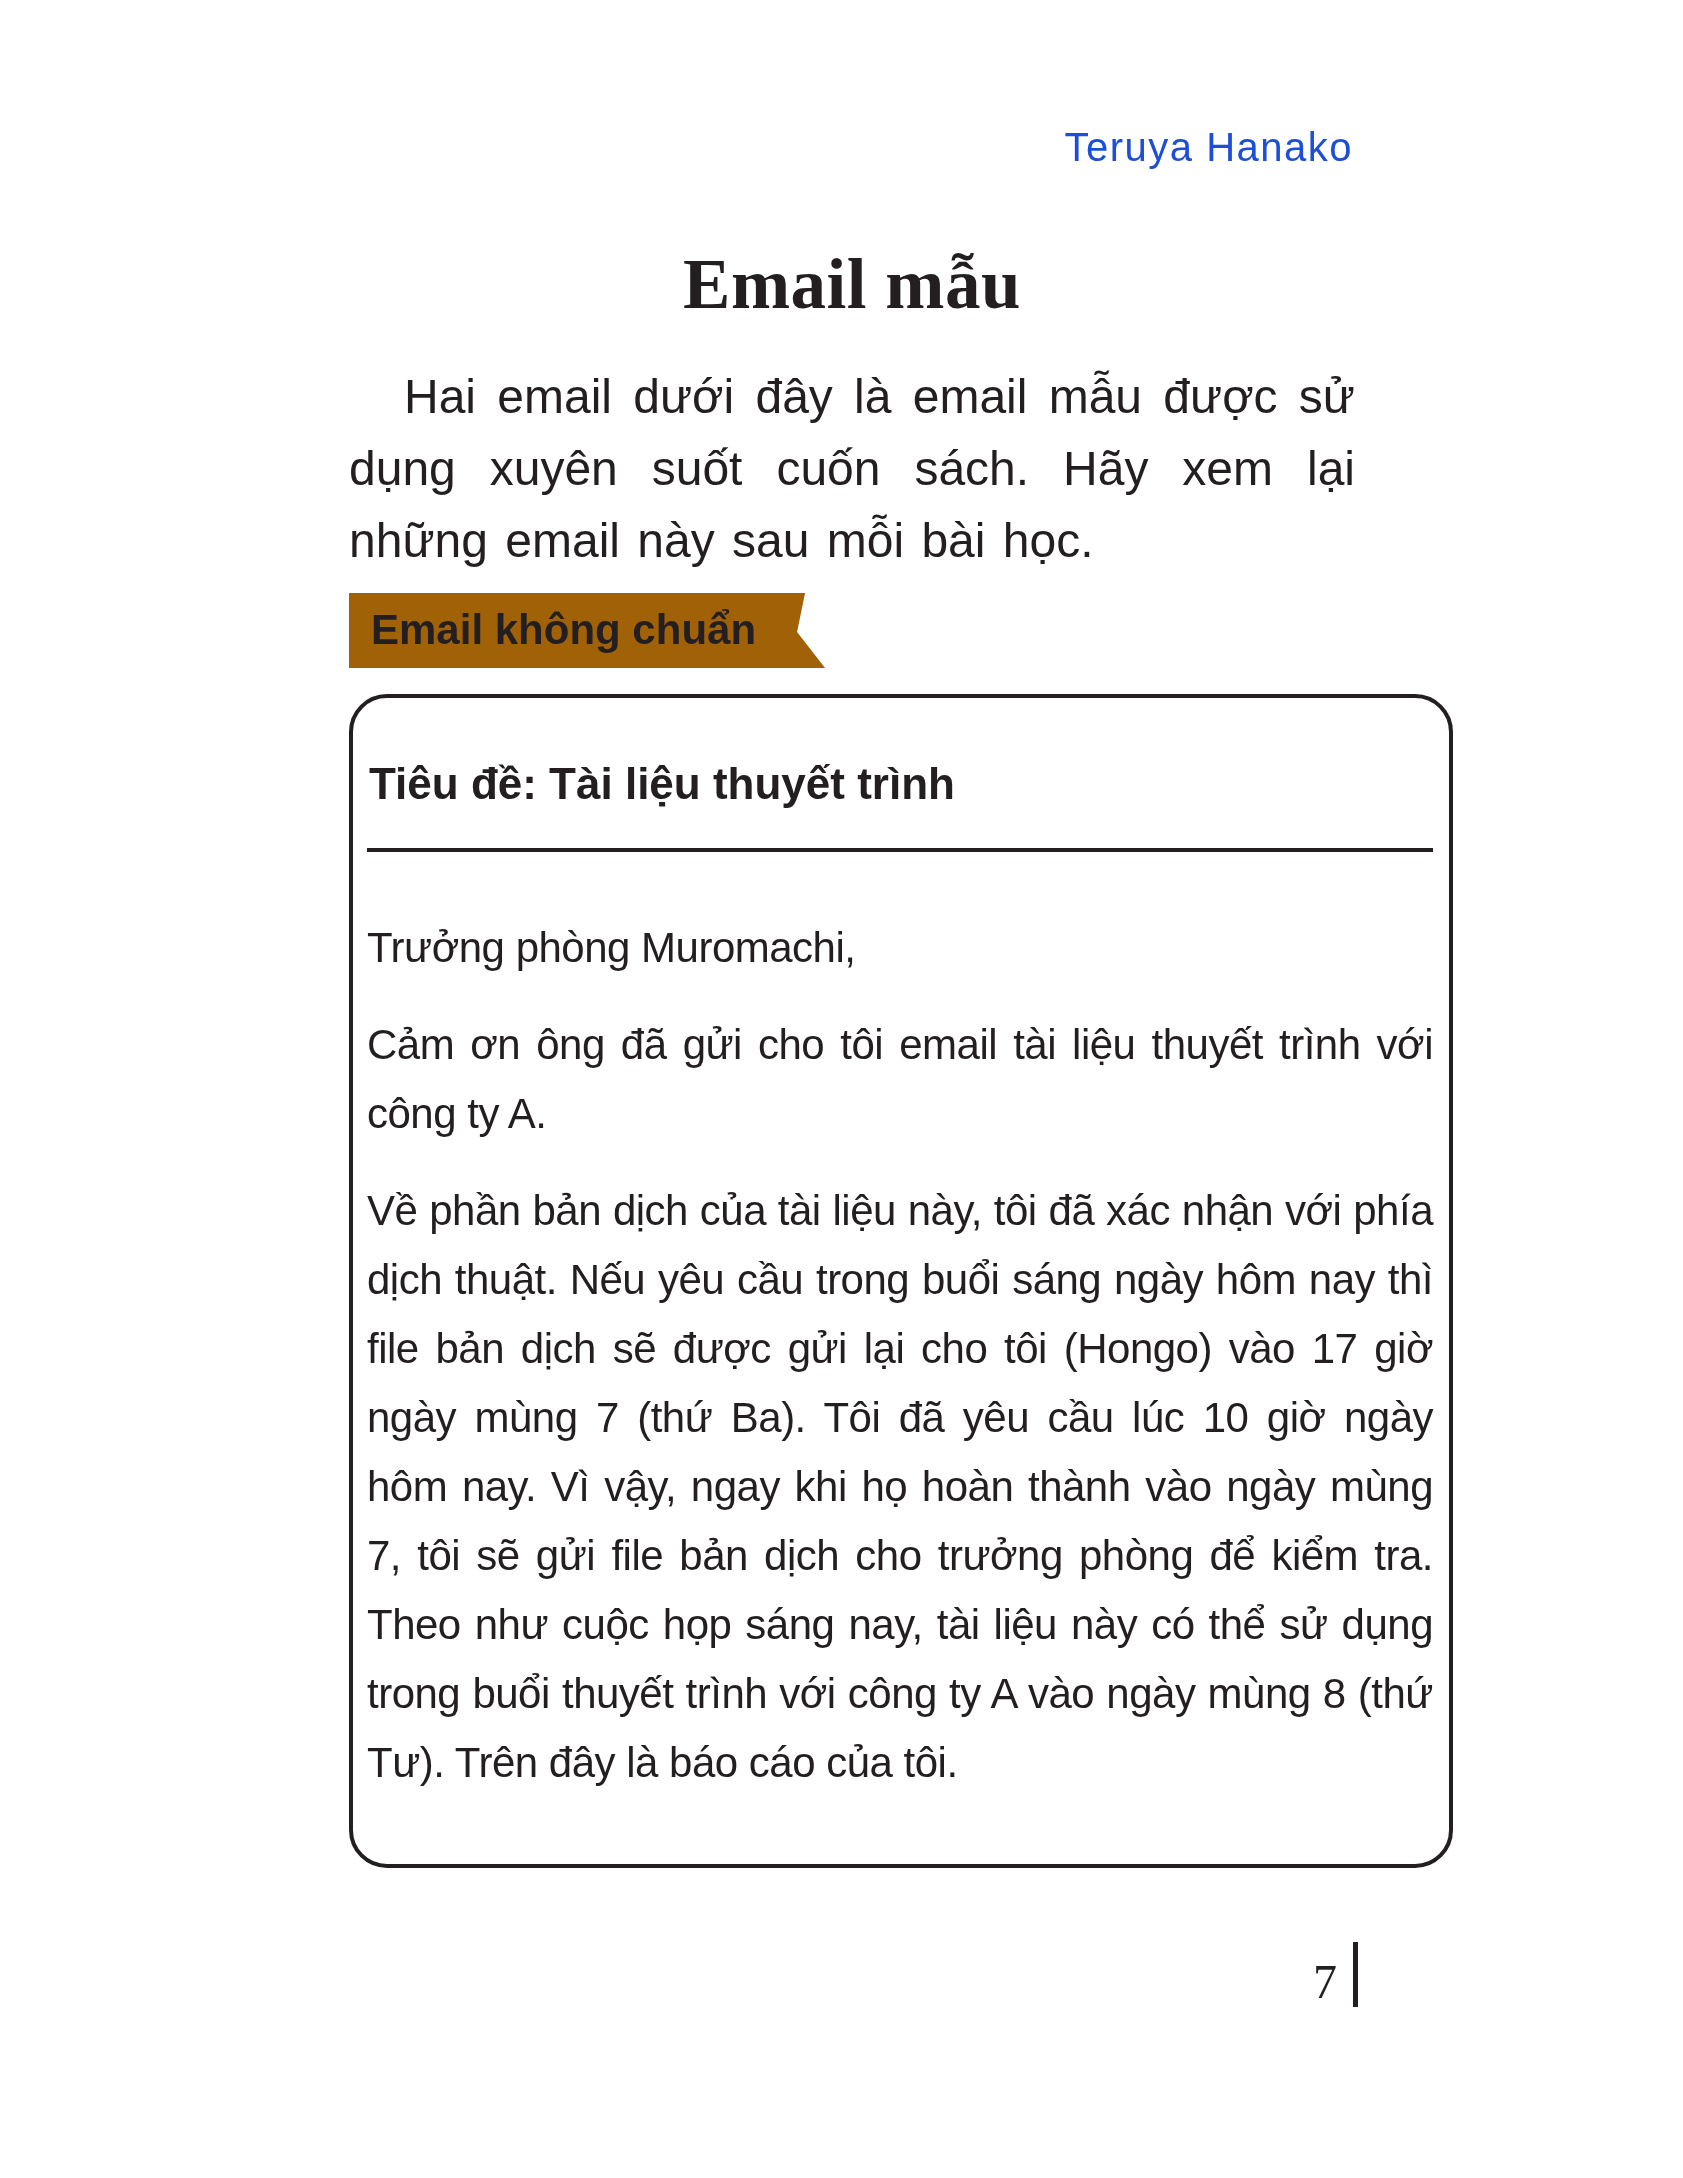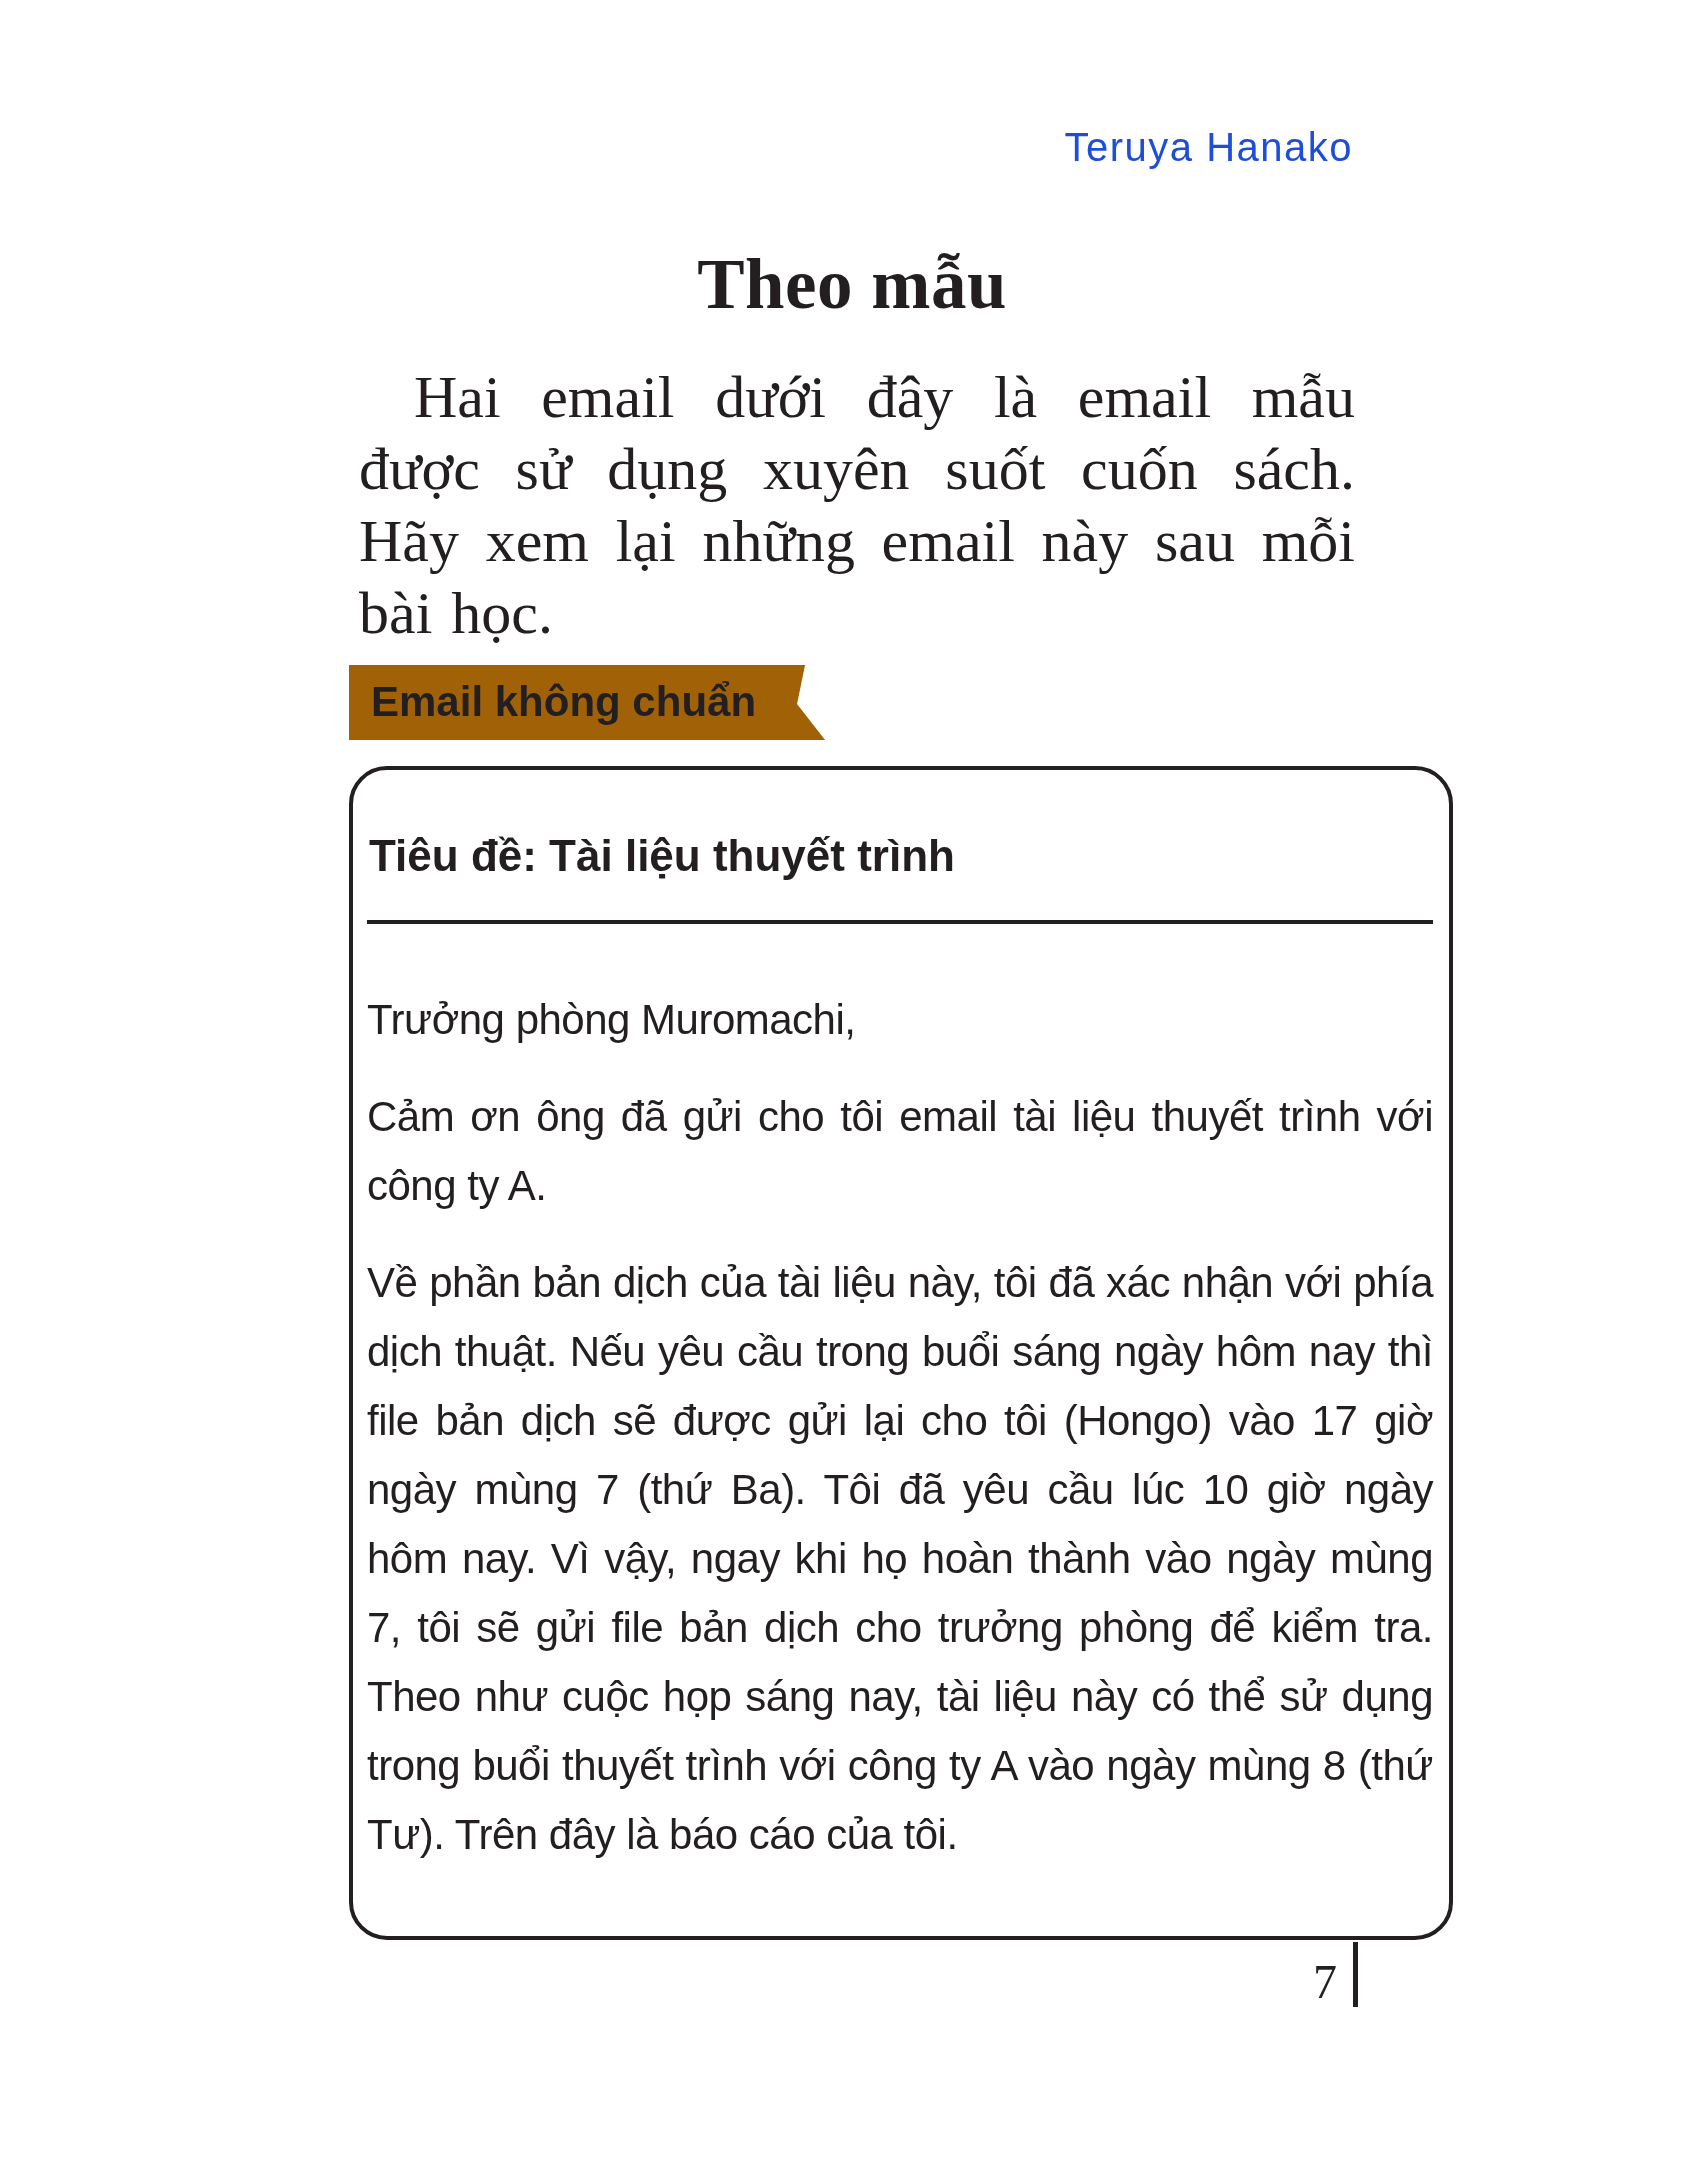--- a/index.html
+++ b/index.html
@@ -31,27 +31,26 @@
   .chapter-title {
     margin-top: 244px;
     text-align: center;
     font-family: "Liberation Serif", "DejaVu Serif", serif;
     font-size: 71px; font-weight: 700;
     letter-spacing: 0.5px;
   }
 
   .intro-paragraph {
     margin-top: 36px;
-    font-family: Liberation Serif, serif;
-    font-size: 60px;
+    font-family: Liberation Sans, sans-serif;
+    font-size: 48px;
     line-height: 72px;
     text-align: justify;
     text-indent: 55px;
     word-spacing: 4px;
-    margin-left: 10px;
   }
 
   .section-banner {
     margin-top: 16px;
     display: inline-block;
     background: #a16207;
     font-family: "Liberation Sans", sans-serif;
     font-weight: 700;
     font-size: 42px;
     line-height: 42px;
@@ -116,21 +115,21 @@
 </style>
 </head>
 <body>
 
 <div class="page">
 
   <div class="running-header">Teruya Hanako</div>
 
   <div class="content-column">
 
-    <h1 class="chapter-title">Theo mẫu</h1>
+    <h1 class="chapter-title">Email mẫu</h1>
 
     <p class="intro-paragraph">Hai email dưới đây là email mẫu được sử dụng xuyên suốt cuốn sách. Hãy xem lại những email này sau mỗi bài học.</p>
 
     <div class="section-banner">Email không chuẩn</div>
 
     <div class="email-box">
 
       <div class="email-subject">Tiêu đề: Tài liệu thuyết trình</div>
 
       <div class="subject-divider"></div>

